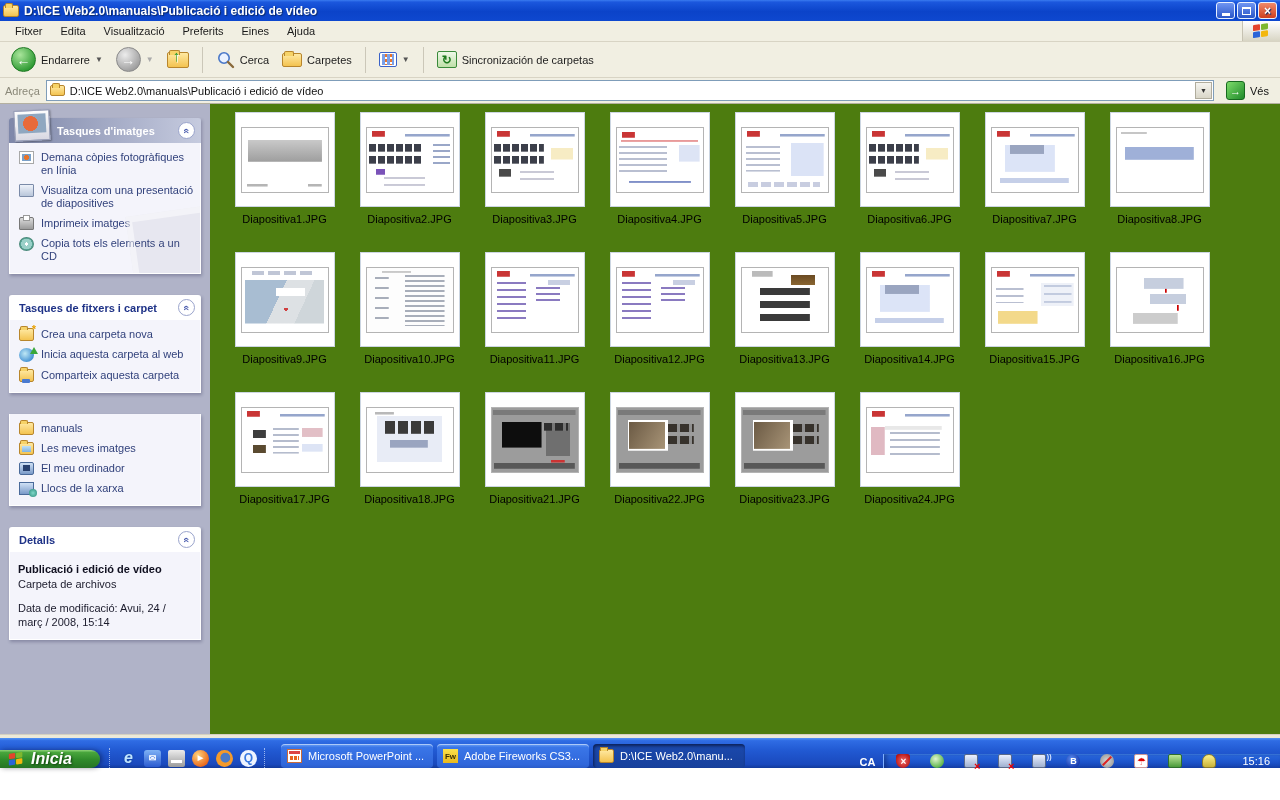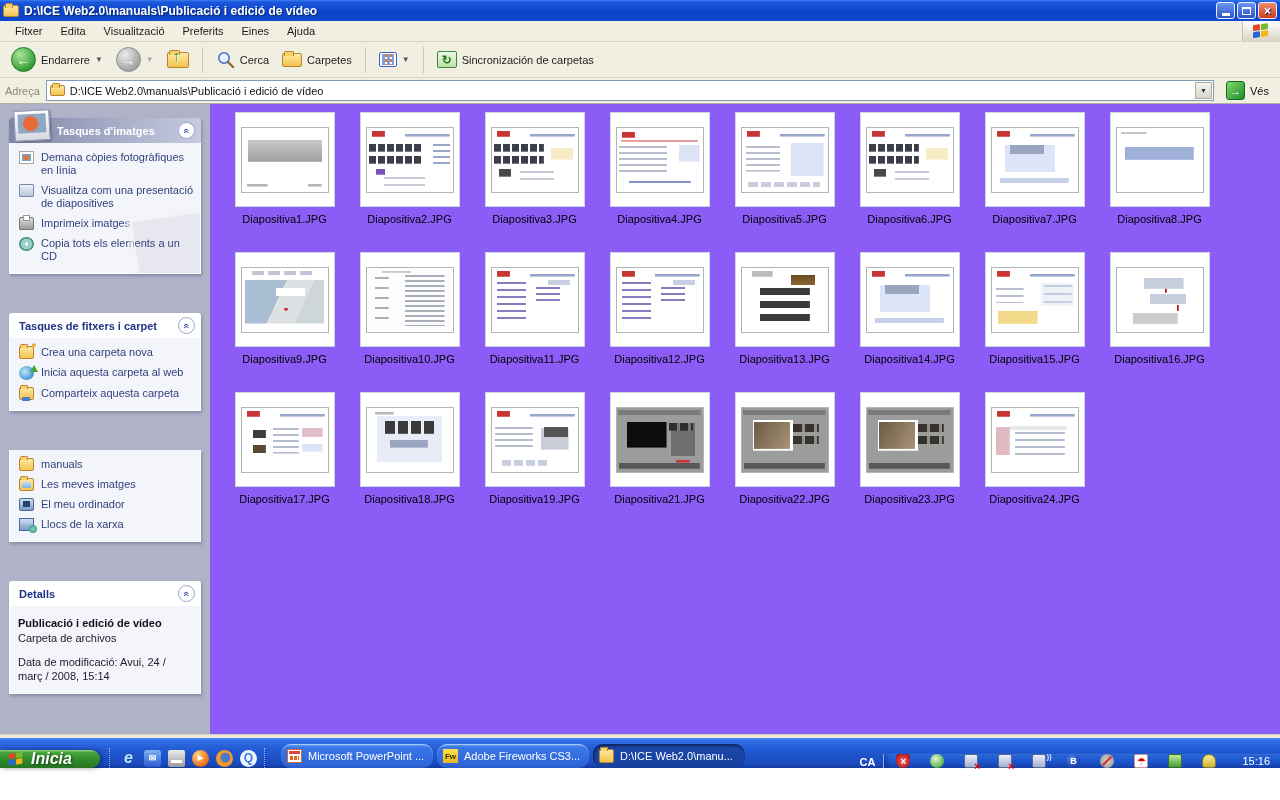--- a/index.html
+++ b/index.html
@@ -46,21 +46,21 @@
 .addr-field{flex:1;height:21px;background:#fff;border:1px solid #7f9db9;display:flex;align-items:center;padding:1px 1px 1px 3px;gap:5px}
 .addr-fold{width:15px;height:11px;flex:none}
 .addr-value{flex:1;white-space:nowrap;overflow:hidden}
 .addr-drop{width:17px;height:17px;background:linear-gradient(#f5f4ef,#d9d6c8);border:1px solid #b0ac9c;display:flex;align-items:center;justify-content:center;font-size:7px;color:#333;flex:none}
 .go-btn{display:flex;align-items:center;gap:5px;padding:0 6px}
 .go-ico{width:19px;height:19px;border-radius:3px;background:linear-gradient(135deg,#7ddc6a,#1f8a2a);border:1px solid #17691f;color:#fff;display:flex;align-items:center;justify-content:center;font-weight:bold}
 
 
 .main{flex:1;display:flex;min-height:0}
 .sidebar{width:210px;background:#b0b3c8;padding:14px 9px 0;flex:none;overflow:hidden}
-.panel{margin-bottom:39px;box-shadow:1px 2px 3px rgba(40,40,80,.3)}
+.panel{margin-bottom:21px;box-shadow:1px 2px 3px rgba(40,40,80,.3)}
 .panel-header{height:25px;background:#fff;display:flex;align-items:center;justify-content:space-between;padding:0 6px 0 10px;font-weight:bold;color:#1e3287;border-radius:3px 3px 0 0;white-space:nowrap;overflow:hidden}
 .panel-header .ph-title{overflow:hidden;text-overflow:clip}
 .chevron{width:17px;height:17px;border-radius:50%;background:#fff;border:1px solid #9aa4cc;color:#4a5cae;display:flex;align-items:center;justify-content:center;font-size:10px;font-weight:bold;flex:none}
 .chevron span{transform:rotate(90deg);letter-spacing:-1px}
 .panel-header.pictures{background:linear-gradient(90deg,#7e87a9,#c6cbdf);color:#fff;padding-left:48px;position:relative;overflow:visible}
 .photo-badge{position:absolute;left:5px;top:-8px;width:36px;height:31px;background:linear-gradient(#fdfdfd,#d8d8e2);border:1px solid #9aa0b8;box-shadow:1px 1px 2px rgba(0,0,0,.35);transform:rotate(-3deg)}
 .photo-badge::after{content:"";position:absolute;left:3px;right:3px;top:3px;bottom:7px;background:radial-gradient(circle at 45% 50%,#e86a3a 0 40%,#8fa7c0 42%)}
 .panel-body{background:#f4f4fb;border:1px solid #fff;border-top:none;padding:8px 6px 10px 9px;display:flex;flex-direction:column;gap:7px;position:relative;overflow:hidden}
 .panel-body.wm::after{content:"";position:absolute;right:-12px;bottom:-10px;width:70px;height:60px;background:rgba(90,90,120,.08);transform:rotate(-8deg);border:6px solid rgba(255,255,255,.5)}
 .task-item{display:flex;gap:7px;align-items:flex-start;color:#32427c;line-height:13px}
@@ -83,21 +83,21 @@
 .i-my-computer-icon{background:linear-gradient(#cfe0f5,#7a9ac8);border:1px solid #4a6a9a;border-radius:2px}
 .i-my-computer-icon::after{content:"";position:absolute;inset:2px 3px 3px 3px;background:#28406e}
 .i-network-icon{background:linear-gradient(#cfe0f5,#7a9ac8);border:1px solid #4a6a9a}
 .i-network-icon::after{content:"";position:absolute;right:-4px;bottom:-3px;width:8px;height:8px;border-radius:50%;background:radial-gradient(circle,#7fd8c8,#2a8a7a)}
 
 .details-body{background:#f4f4fb;border:1px solid #fff;border-top:none;padding:10px 8px;color:#1b1b2c;line-height:14px}
 .details-title{font-weight:bold;color:#101020;margin-bottom:1px}
 .details-mod{margin-top:10px}
 
 
-.content{flex:1;background:#8b5cf6;padding:5px 0 0 12px;overflow:hidden}
+.content{flex:1;background:#4d7c0f;padding:5px 0 0 12px;overflow:hidden}
 .grid{display:grid;grid-template-columns:repeat(8,125px);grid-auto-rows:140px}
 .file{display:flex;flex-direction:column;align-items:center;padding-top:3px}
 .thumbbox{width:100px;height:95px;background:#fff;border:1px solid #ccd6e2;display:flex;align-items:center;justify-content:center;flex:none}
 .mini{width:88px;height:66px;border:1px solid #b4b4b4;background:#fff;background-repeat:no-repeat}
 .fname{margin-top:6px;color:#000;white-space:nowrap}
 
 
 .k-title{background:linear-gradient(180deg,#c9c9c9,#9e9e9e) 50% 30%/86% 34% no-repeat,linear-gradient(#b5b5b5,#b5b5b5) 8% 92%/24% 4% no-repeat,linear-gradient(#b5b5b5,#b5b5b5) 92% 92%/16% 4% no-repeat #fff}
 .k-ytgrid{background:linear-gradient(#c93535,#c93535) 8% 6%/15% 9% no-repeat,linear-gradient(#96a6cc,#96a6cc) 94% 10%/52% 4% no-repeat,repeating-linear-gradient(90deg,#3c3f4a 0 7px,#fff 7px 9px) 8% 30%/62% 12% no-repeat,repeating-linear-gradient(90deg,#3c3f4a 0 7px,#fff 7px 9px) 8% 50%/62% 12% no-repeat,repeating-linear-gradient(180deg,#9aa7c8 0 2px,#fff 2px 6px) 96% 40%/20% 34% no-repeat,linear-gradient(#7a52b8,#7a52b8) 12% 72%/11% 9% no-repeat,repeating-linear-gradient(180deg,#c9c9d6 0 2px,#fff 2px 7px) 40% 90%/48% 14% no-repeat #fff}
 .k-ytgridy{background:linear-gradient(#c93535,#c93535) 8% 6%/15% 9% no-repeat,linear-gradient(#96a6cc,#96a6cc) 94% 10%/52% 4% no-repeat,repeating-linear-gradient(90deg,#3c3f4a 0 7px,#fff 7px 9px) 8% 30%/58% 12% no-repeat,repeating-linear-gradient(90deg,#3c3f4a 0 7px,#fff 7px 9px) 8% 50%/58% 12% no-repeat,linear-gradient(#f7ecc4,#f7ecc4) 94% 40%/26% 18% no-repeat,linear-gradient(#4a4a4a,#4a4a4a) 10% 74%/14% 12% no-repeat,repeating-linear-gradient(180deg,#c9c9d6 0 2px,#fff 2px 7px) 55% 82%/40% 18% no-repeat #fff}
@@ -130,21 +130,21 @@
 .qsep{width:4px;height:20px;border-left:1px dotted #cfe0ff;opacity:.7}
 .ql{width:17px;height:17px;display:flex;align-items:center;justify-content:center;font-weight:bold;position:relative;flex:none}
 .ql-internet-explorer{color:#bfe3ff;font-style:italic;font-size:16px;text-shadow:0 0 2px #0a3a8a}
 .ql-mail{background:linear-gradient(#7fb2f5,#2a5ad0);border-radius:3px;color:#fff;font-size:9px}
 .ql-show-desktop{background:linear-gradient(#ececec,#9a9a9a);border-radius:2px}
 .ql-show-desktop::after{content:"";position:absolute;left:3px;right:3px;bottom:4px;height:3px;background:#fff}
 .ql-media-player{background:radial-gradient(circle at 35% 30%,#ffd27a,#e86a1e 72%);border-radius:50%;color:#fff;font-size:7px}
 .ql-firefox{background:radial-gradient(circle at 55% 45%,#4a7ac8 0 34%,#f59a2a 40% 78%,#d2641e 100%);border-radius:50%}
 .ql-quicktime{background:#eef4ff;border-radius:50%;color:#3a7ae0;font-size:12px}
 .taskbtns{display:flex;align-items:center;gap:4px;padding:0 4px;flex:1;min-width:0}
-.taskbtn{width:152px;height:24px;border-radius:10px;background:linear-gradient(180deg,#6fa3f7,#3a76e8 14%,#2f66da 86%,#2a5cc8);box-shadow:inset 0 1px 0 rgba(255,255,255,.45);display:flex;align-items:center;gap:6px;padding:0 6px;color:#fff;flex:none}
+.taskbtn{width:152px;height:24px;border-radius:4px;background:linear-gradient(180deg,#6fa3f7,#3a76e8 14%,#2f66da 86%,#2a5cc8);box-shadow:inset 0 1px 0 rgba(255,255,255,.45);display:flex;align-items:center;gap:6px;padding:0 6px;color:#fff;flex:none}
 .taskbtn.active{background:linear-gradient(180deg,#1b49ad,#17409c);box-shadow:inset 1px 2px 3px rgba(0,0,20,.55)}
 .taskbtn .tlabel{white-space:nowrap;overflow:hidden;text-overflow:ellipsis}
 .ti{width:15px;height:14px;flex:none;position:relative}
 .ti-powerpoint{background:#fff;border:1px solid #c86a3a}
 .ti-powerpoint::before{content:"";position:absolute;top:1px;left:1px;right:1px;height:3px;background:#d44}
 .ti-powerpoint::after{content:"";position:absolute;left:2px;right:2px;bottom:2px;top:6px;background:repeating-linear-gradient(90deg,#e8641e 0 3px,#fff 3px 4px)}
 .ti-fireworks{background:linear-gradient(#fde24a,#e8b81e);display:flex;align-items:center;justify-content:center}
 .ti-fireworks::after{content:"Fw";font-size:8px;font-weight:bold;color:#3a3000}
 .ti-folder{background:linear-gradient(#ffe9a2,#f3c350);border:1px solid #b8862c;border-radius:2px}
 .ti-folder::before{content:"";position:absolute;top:-3px;left:0;width:45%;height:3px;background:#f6d368;border:1px solid #b8862c;border-bottom:none}
@@ -451,26 +451,20 @@
             <div class="fname">Diapositiva17.JPG</div>
           </div>
           <div class="file">
             <div class="thumbbox">
               <div class="mini k-photoform"></div>
             </div>
             <div class="fname">Diapositiva18.JPG</div>
           </div>
           <div class="file">
             <div class="thumbbox">
-              <div class="mini k-ytwatch"></div>
-            </div>
-            <div class="fname">Diapositiva19.JPG</div>
-          </div>
-          <div class="file">
-            <div class="thumbbox">
               <div class="mini k-remixdark"></div>
             </div>
             <div class="fname">Diapositiva21.JPG</div>
           </div>
           <div class="file">
             <div class="thumbbox">
               <div class="mini k-remixphoto"></div>
             </div>
             <div class="fname">Diapositiva22.JPG</div>
           </div>

